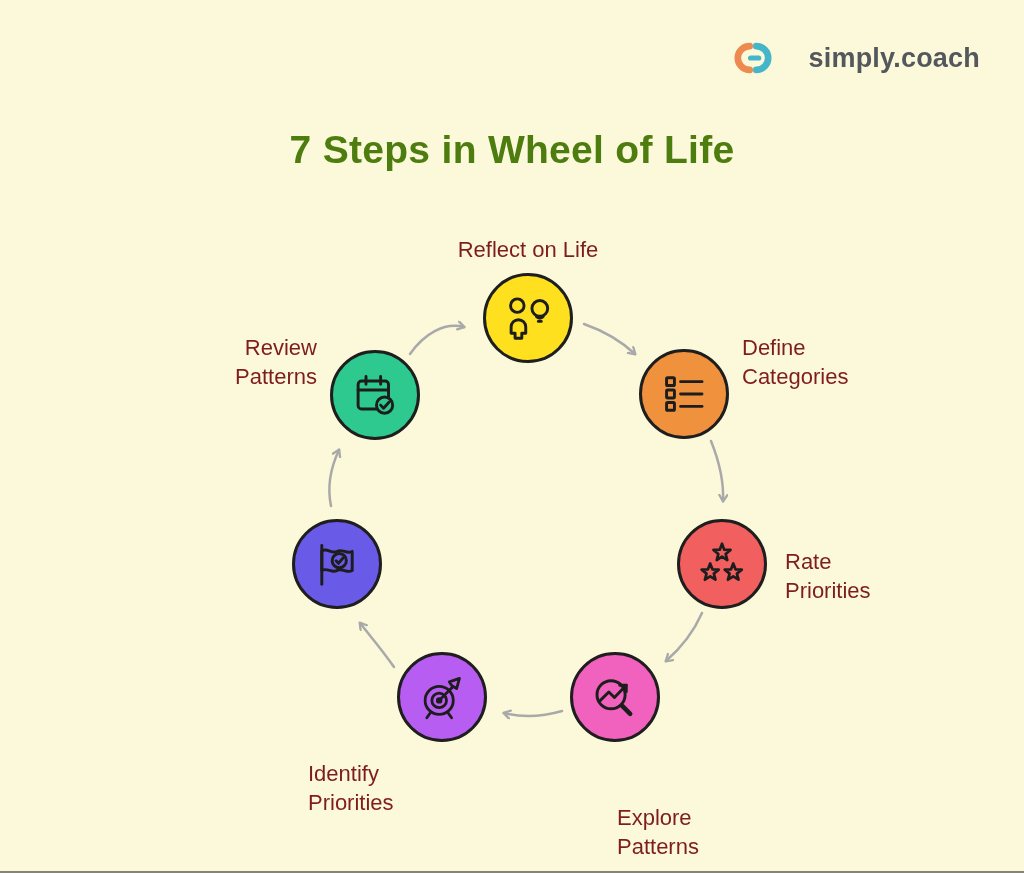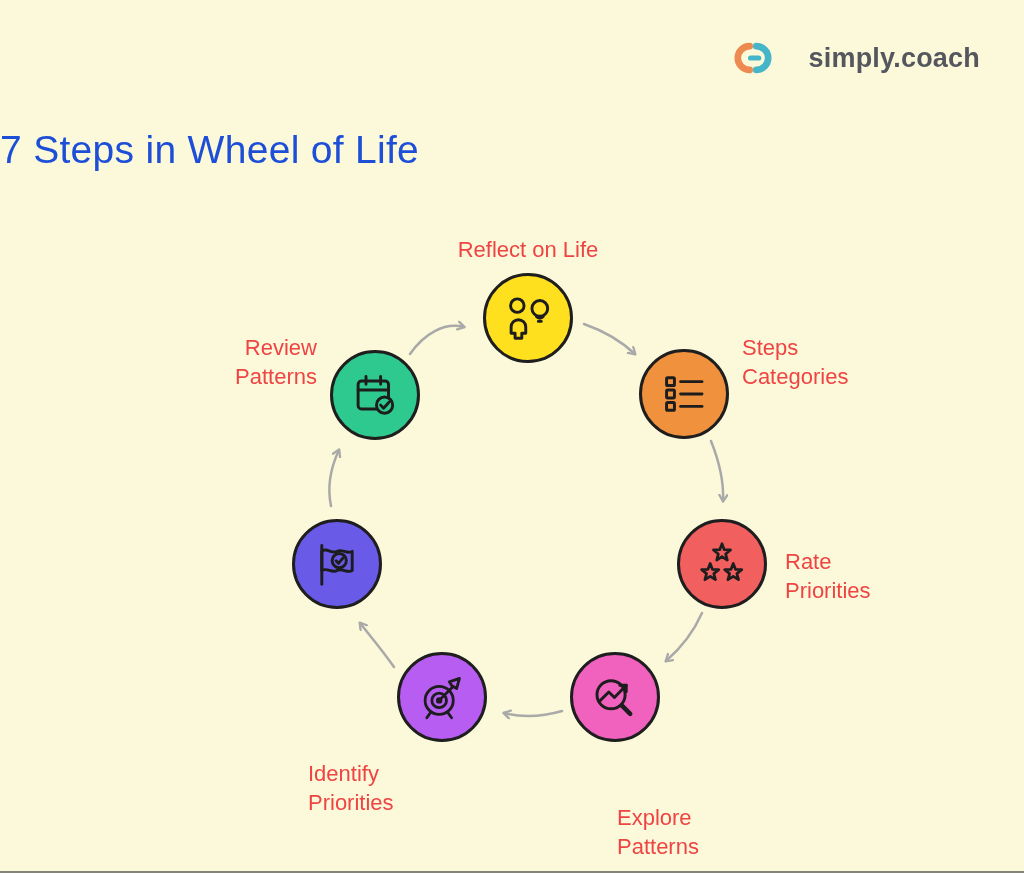--- a/index.html
+++ b/index.html
@@ -14,35 +14,35 @@
   }
   .logo{
     position:absolute; top:40px; right:44px;
     display:flex; align-items:center; gap:9px;
   }
   .logo-text{
     font-size:27px; font-weight:600; color:#54575D; letter-spacing:.2px;margin-left:28px;
   }
   .title{
     position:absolute; top:128px; left:0; width:100%;
-    text-align:left;
-    font-size:39px; font-weight:400; color:#1d4ed8;
+    text-align:center;
+    font-size:39px; font-weight:700; color:#4d7c0f;
     letter-spacing:.3px;
   }
   .node{
     position:absolute; width:90px; height:90px;
   }
   .circle{
     width:90px;height:90px;border-radius:50%;
     border:3px solid #1e1e1e; box-sizing:border-box;
     display:flex;align-items:center;justify-content:center;
   }
   .label{
     position:absolute;
-    font-size:22px; color:#ef4444; line-height:29px;
+    font-size:22px; color:#7f1d1d; line-height:29px;
     white-space:pre-line;
   }
   svg.icon{display:block;}
   #arrow-layer{position:absolute;left:0;top:0;width:1024px;height:873px;pointer-events:none;}
 </style>
 </head>
 <body>
 
 <div id="canvas">
 
@@ -92,21 +92,21 @@
       <svg class="icon" width="54" height="54" viewBox="0 0 48 48" fill="none" stroke="#1d1d1d" stroke-width="2.6" stroke-linecap="round" stroke-linejoin="round">
         <rect x="8.5" y="9.5" width="7" height="7" rx="1"></rect>
         <path d="M21,13 H40"></path>
         <rect x="8.5" y="20.5" width="7" height="7" rx="1"></rect>
         <path d="M21,24 H40"></path>
         <rect x="8.5" y="31.5" width="7" height="7" rx="1"></rect>
         <path d="M21,35 H40"></path>
       </svg>
     </div>
   </div>
-  <div class="label" style="left:742px;top:333px;text-align:left">Steps
+  <div class="label" style="left:742px;top:333px;text-align:left">Define
 Categories</div>
 
   <div class="node" style="left:677px;top:519px">
     <div class="circle" style="background: rgb(241, 95, 95);">
       <svg class="icon" width="54" height="54" viewBox="0 0 48 48" fill="none" stroke="#1d1d1d" stroke-width="2.4" stroke-linecap="round" stroke-linejoin="round">
         <path transform="translate(24,14)" d="M0,-8 L2,-2.75 L7.6,-2.47 L3.23,1.05 L4.7,6.47 L0,3.4 L-4.7,6.47 L-3.23,1.05 L-7.6,-2.47 L-2,-2.75 Z"></path>
         <path transform="translate(13.5,31.5)" d="M0,-8 L2,-2.75 L7.6,-2.47 L3.23,1.05 L4.7,6.47 L0,3.4 L-4.7,6.47 L-3.23,1.05 L-7.6,-2.47 L-2,-2.75 Z"></path>
         <path transform="translate(34,31.5)" d="M0,-8 L2,-2.75 L7.6,-2.47 L3.23,1.05 L4.7,6.47 L0,3.4 L-4.7,6.47 L-3.23,1.05 L-7.6,-2.47 L-2,-2.75 Z"></path>
       </svg>
     </div>

